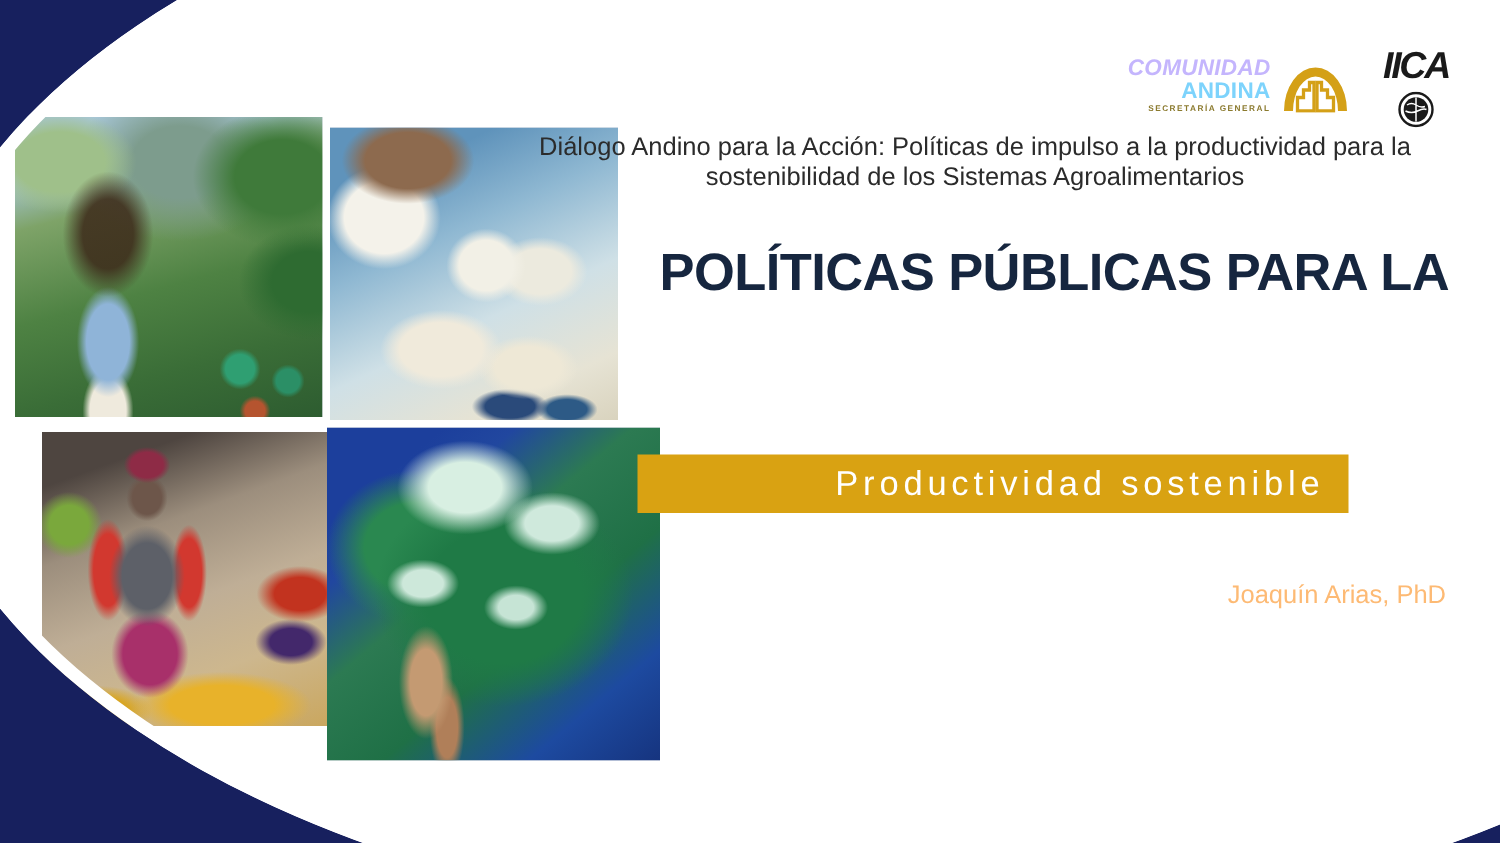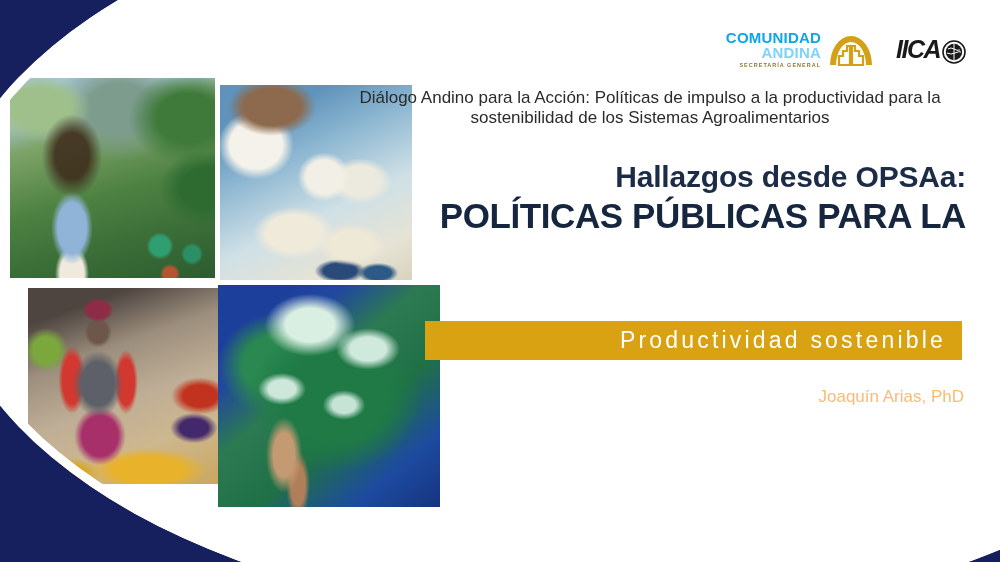--- a/index.html
+++ b/index.html
@@ -116,25 +116,25 @@
     background:#ffffff;z-index:5;pointer-events:none;
   }
 
   
   .content{position:absolute;inset:0;z-index:10;}
 
   
   .logos{position:absolute;right:34px;top:30px;display:flex;align-items:center;gap:22px;}
   .logo-ca{display:flex;align-items:center;gap:7px;}
   .ca-words{text-align:right;line-height:1.0;}
-  .ca-l1{font-size:15px;font-weight:bold;color:#0ea5e9;letter-spacing:.2px;}
+  .ca-l1{font-size:15px;font-weight:bold;color:#c4b5fd;letter-spacing:.2px;font-style:italic;}
   .ca-l2{font-size:15px;font-weight:bold;color:#7dd3fc;letter-spacing:.2px;}
   .ca-l3{font-size:5.5px;font-weight:bold;color:#8b7a2e;letter-spacing:1px;margin-top:3px;}
   .ca-mark{width:46px;height:34px;}
-  .logo-iica{display:flex;align-items:flex-end;gap:2px;}
+  .logo-iica{display:flex;align-items:center;gap:2px;flex-direction:column;}
   .iica-text{font-size:25px;font-weight:bold;font-style:italic;color:#1a1a1a;letter-spacing:-1.5px;}
   .iica-globe{width:24px;height:24px;}
 
   
   .event-line{
     position:absolute;left:330px;top:88px;width:640px;
     text-align:center;font-size:17px;color:#2b2b2b;
   }
 
   
@@ -143,21 +143,21 @@
     font-size:30px;font-weight:bold;color:#1d2c46;line-height:1.12;
     letter-spacing:-.2px;
   }
   .t-main{
     font-size:35px;font-weight:bold;color:#16263f;line-height:1.14;
     letter-spacing:-.4px;margin-top:2px;
   }
 
   
   .gold-bar{
-    position:absolute;left:425px;top:321px;width:537px;height:39px;
+    position:absolute;left:425px;top:303px;width:474px;height:39px;
     background:#d9a212;z-index:11;display:flex;align-items:center;
     justify-content:flex-end;box-sizing:border-box;padding-right:16px;
   }
   .gold-bar span{
     font-size:23px;color:#ffffff;letter-spacing:3.2px;font-weight:400;
   }
 
   
   .author{
     position:absolute;right:36px;top:385px;width:520px;text-align:right;
@@ -221,21 +221,20 @@
           <circle cx="12" cy="12" r="8.2" fill="#1a1a1a"></circle>
           <path d="M6 9 q3 -2 6 0 t6 1 M5 13 q4 2 8 0 t6 -1 M12 4 v16" fill="none" stroke="#fff" stroke-width="1"></path>
         </svg>
       </div>
 
     </div>
 
     <div class="event-line">Diálogo Andino para la Acción: Políticas de impulso a la productividad para la sostenibilidad de los Sistemas Agroalimentarios</div>
 
     <div class="title-block">
-      <div class="t-lead">Hallazgos desde OPSAa:</div>
       <div class="t-main">POLÍTICAS PÚBLICAS PARA LA</div>
     </div>
 
     <div class="gold-bar">
       <span>Productividad sostenible</span>
     </div>
 
     <div class="author">
       <div>Joaquín Arias, PhD</div>
     </div>

